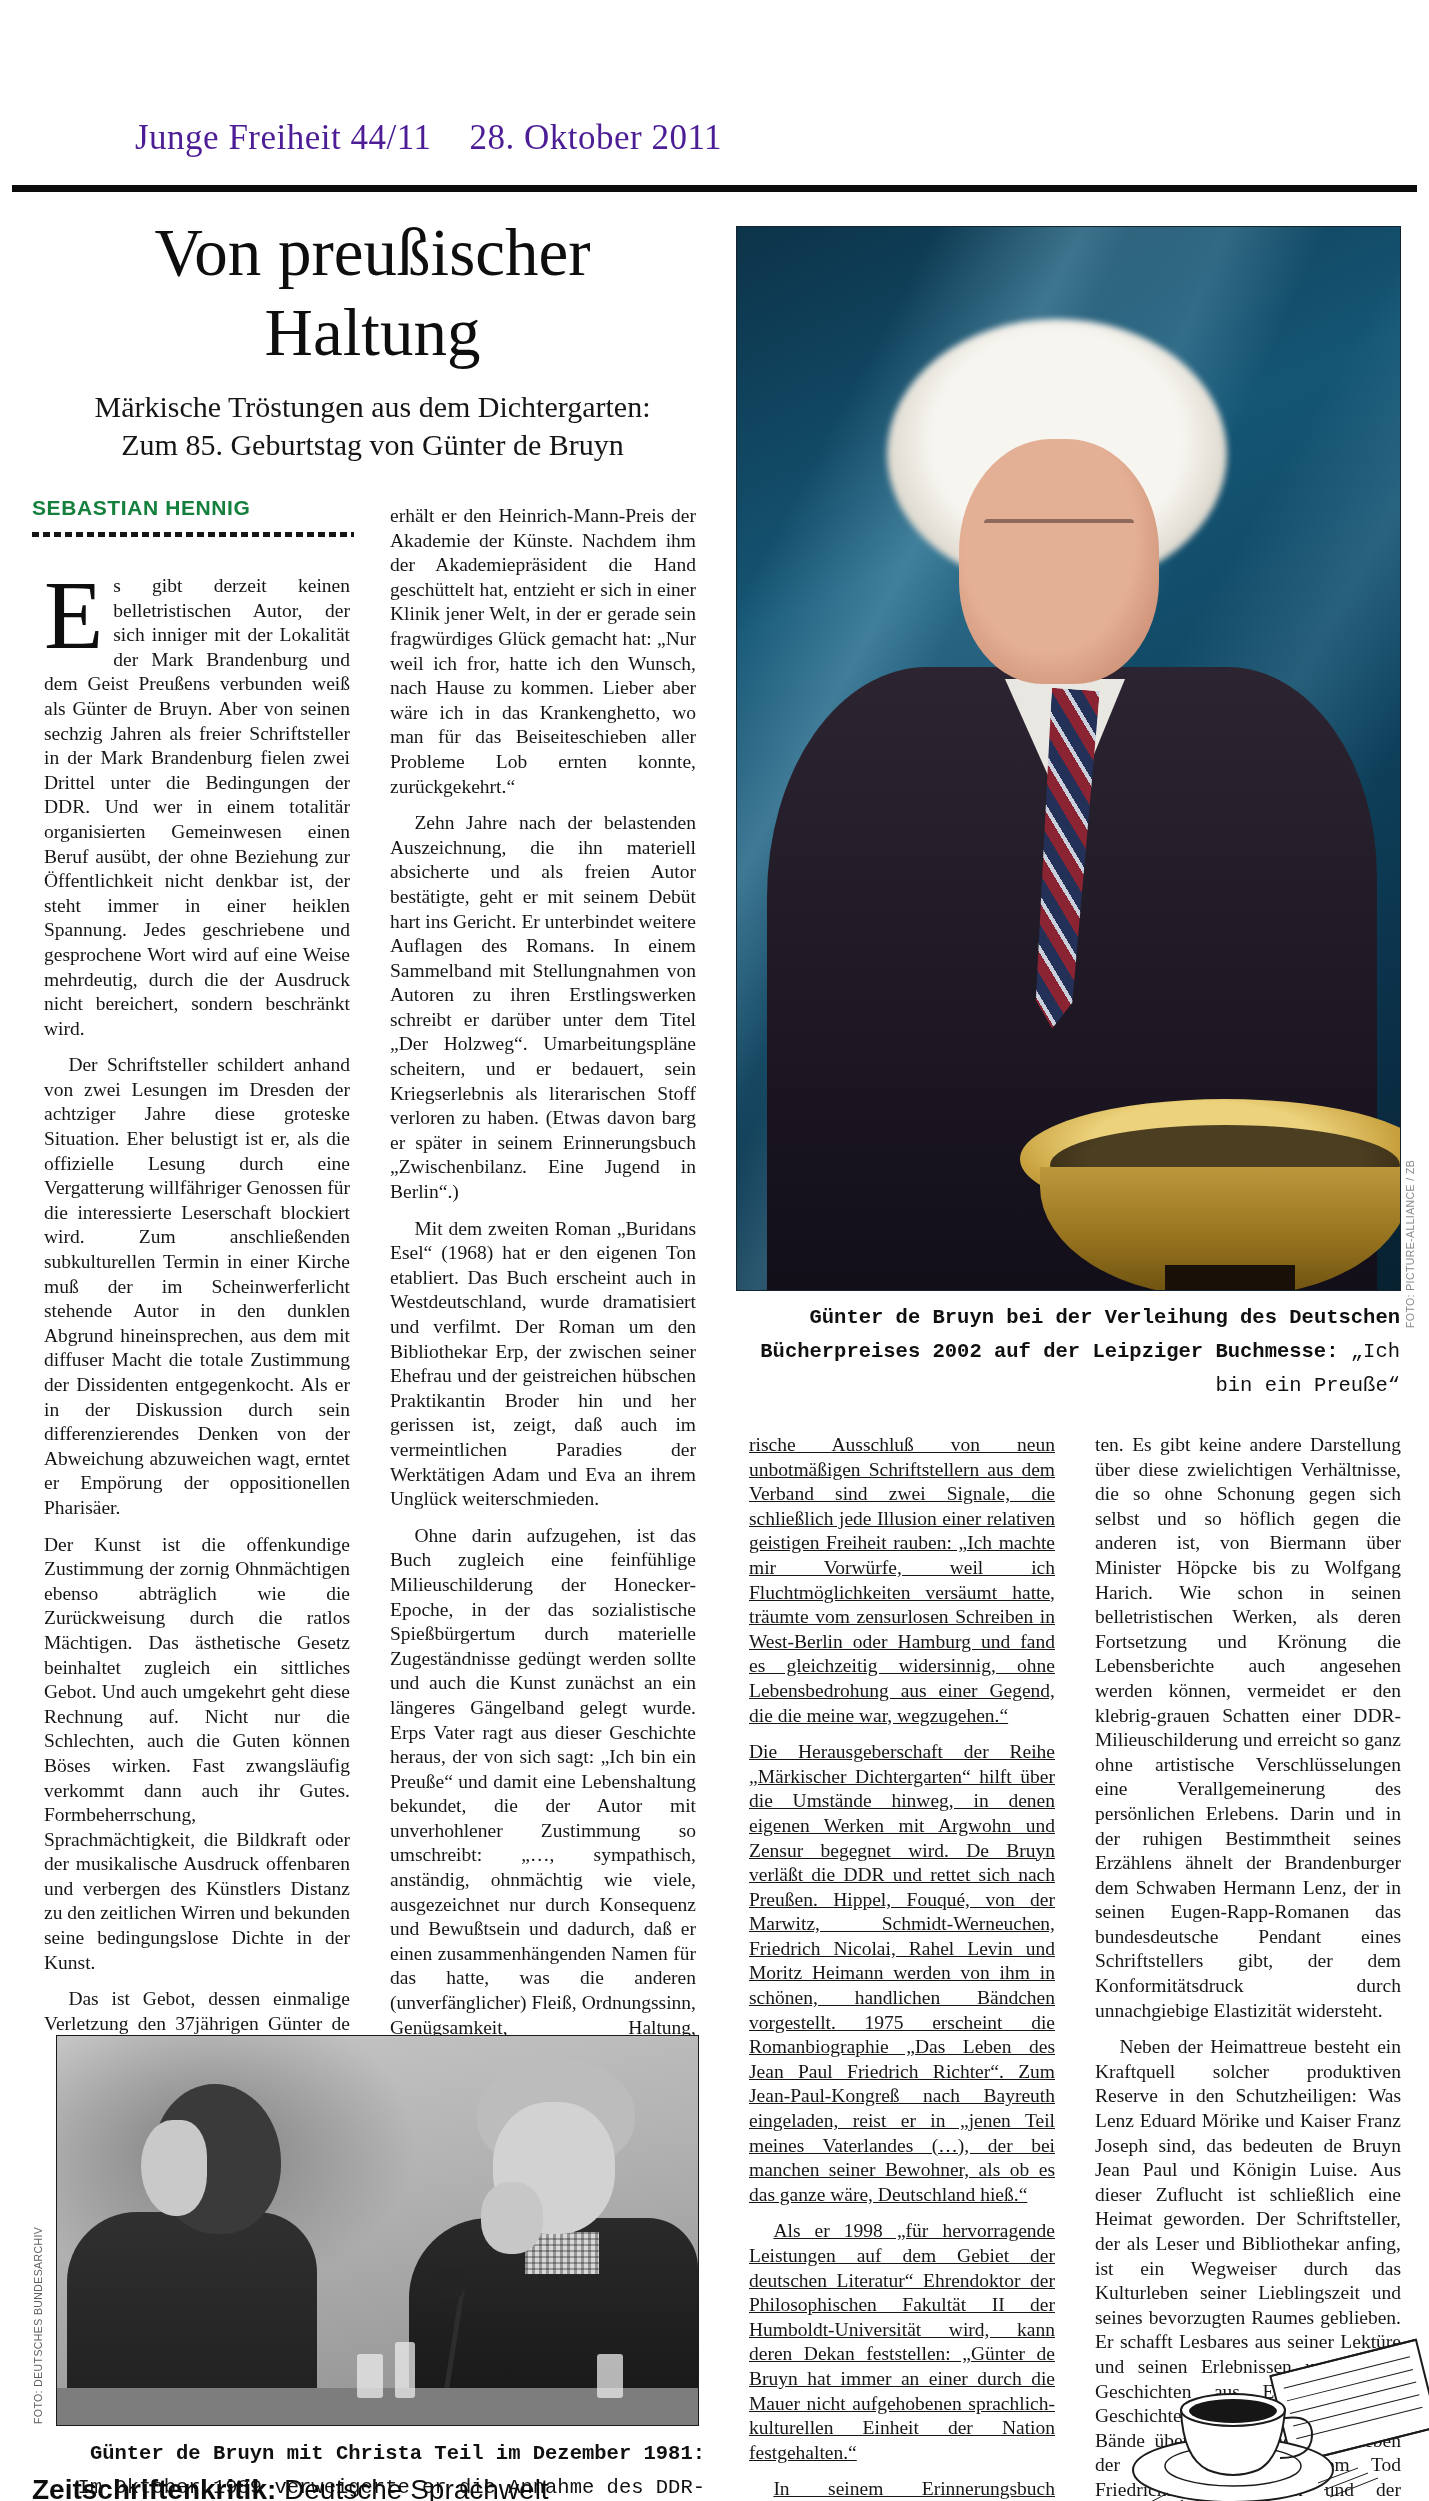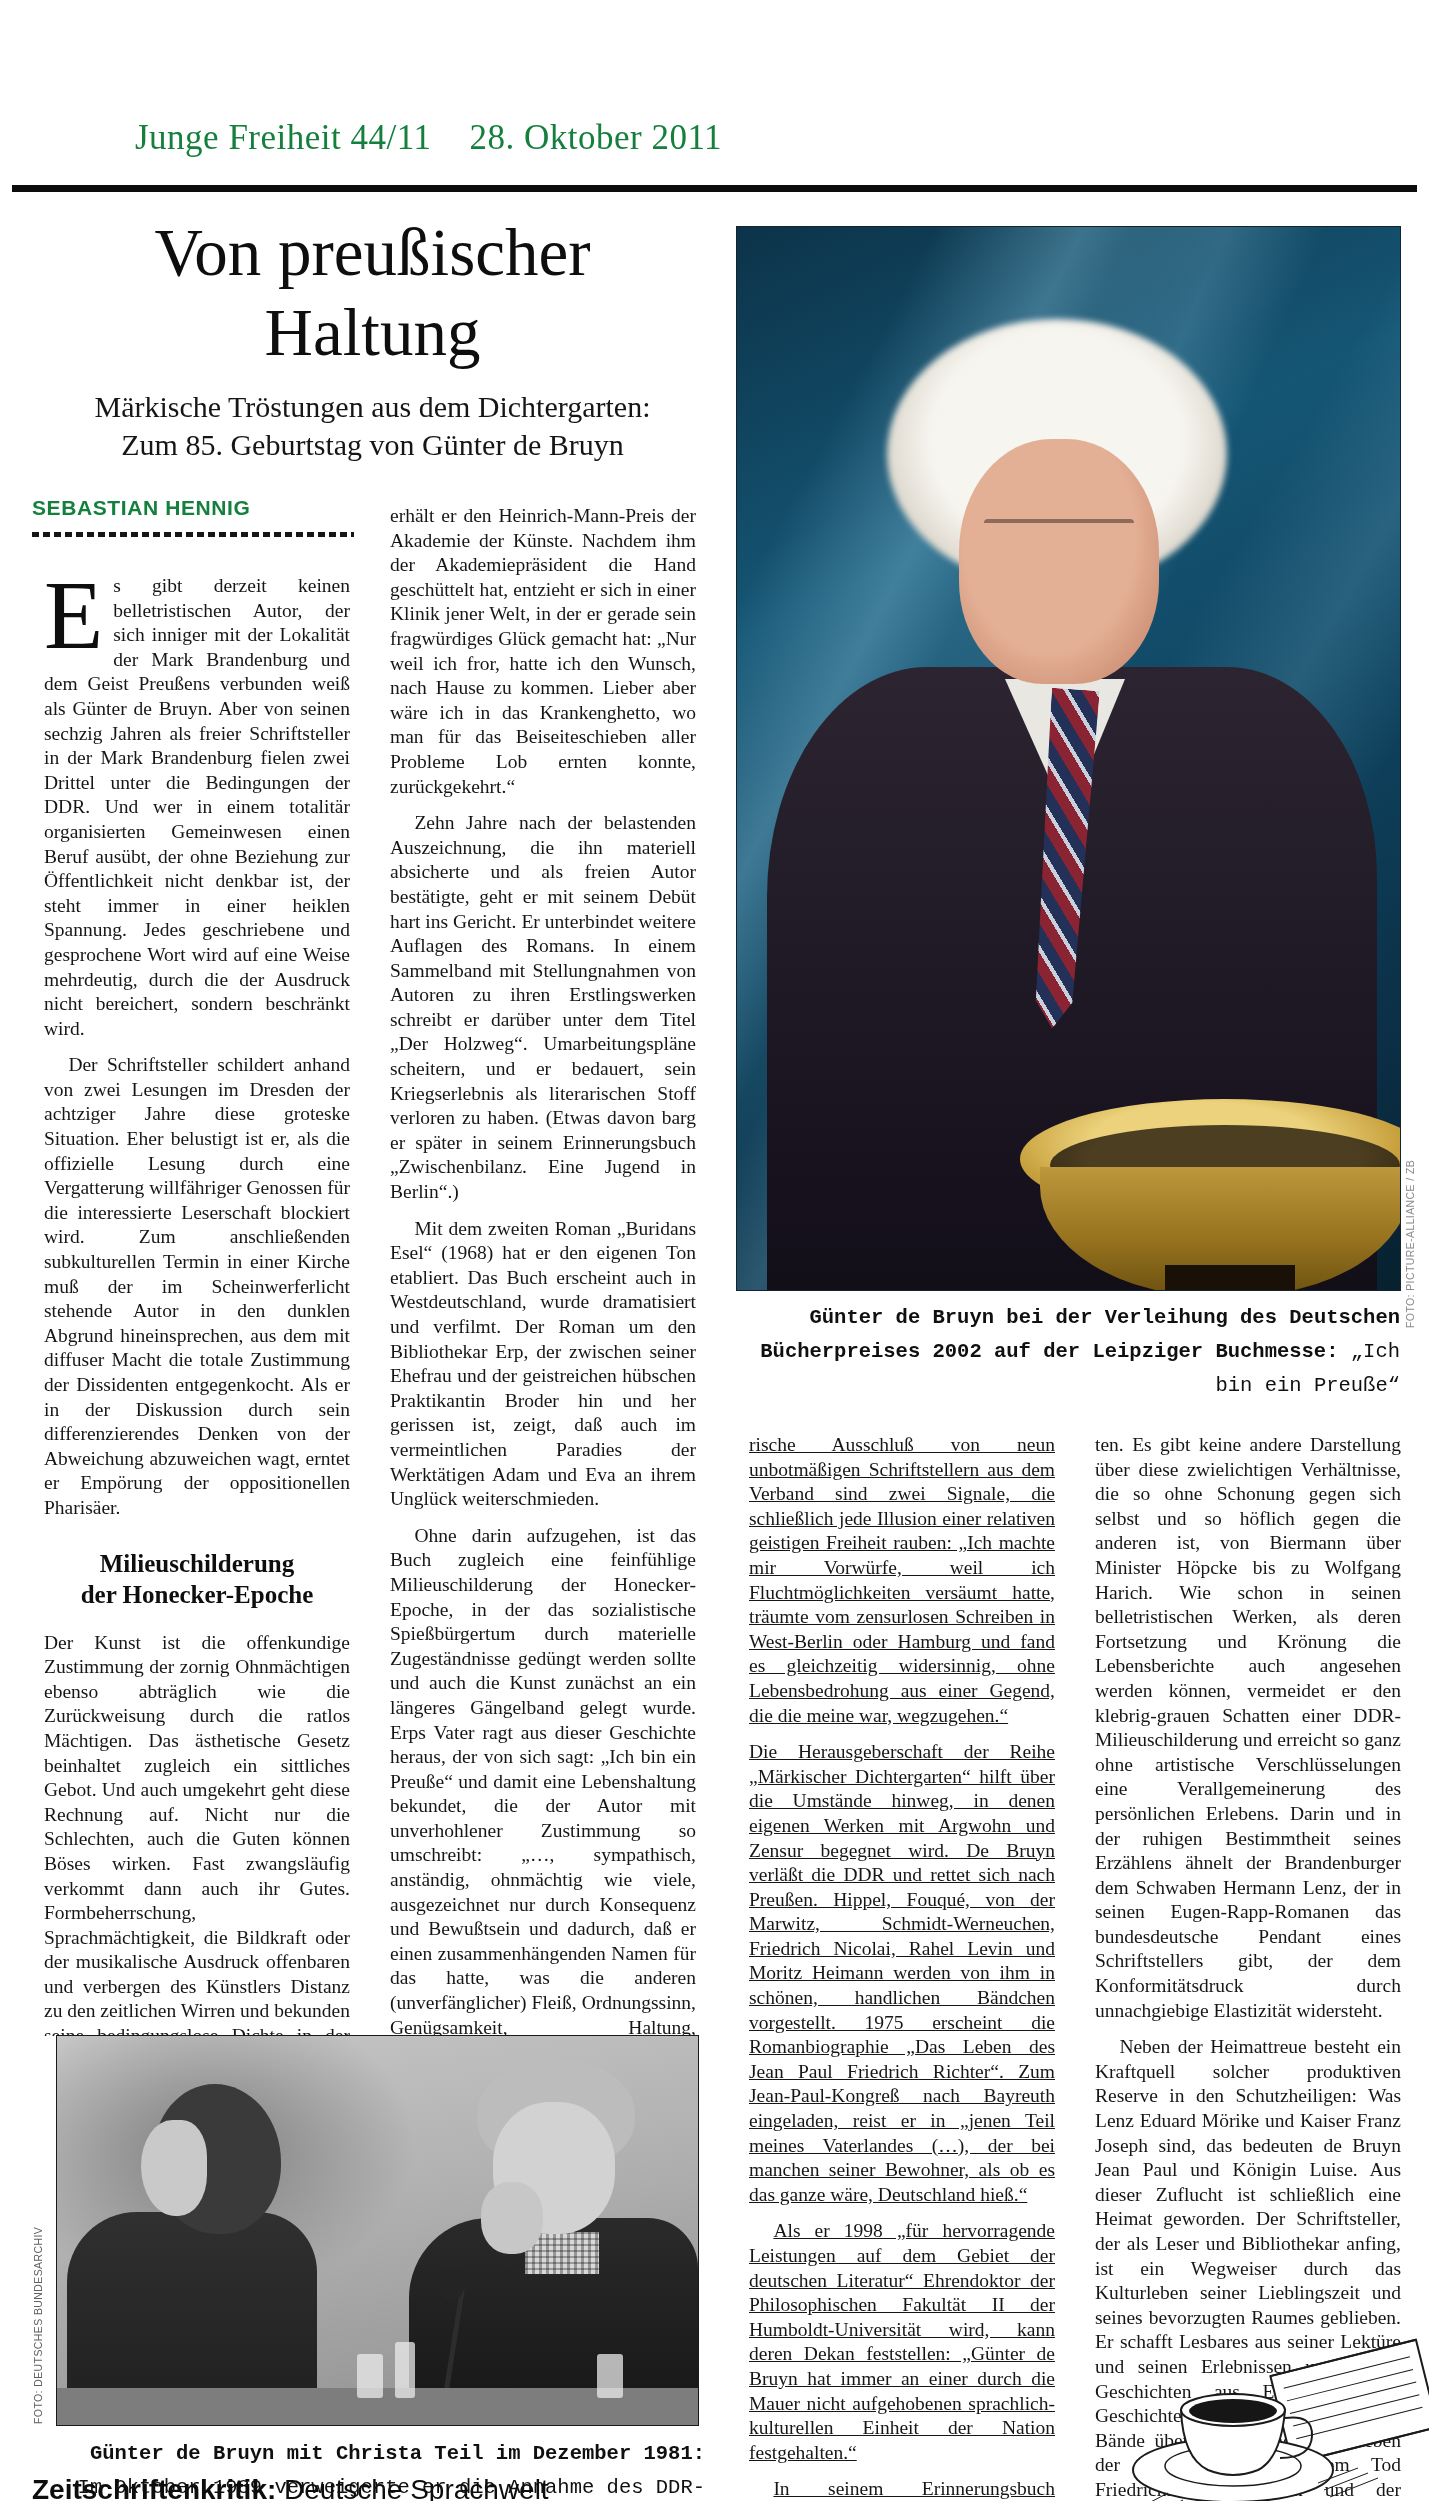--- a/index.html
+++ b/index.html
@@ -1,20 +1,20 @@
 <!DOCTYPE html>
 <html lang="de"><head>
 <meta charset="utf-8">
 <style>
   html,body{margin:0;padding:0;background:#e8e8e8;}
   .page{position:relative;width:1429px;height:2501px;background:#ffffff;overflow:hidden;
         font-family:"Liberation Serif", serif;color:#141414;}
   
   .masthead{position:absolute;left:135px;top:118px;font-size:35px;letter-spacing:.5px;
-            font-family:"Liberation Serif", serif;color:#15803d;white-space:nowrap;}
+            font-family:"Liberation Serif", serif;color:#4c1d95;white-space:nowrap;}
   .masthead .date{margin-left:38px;}
   .masthead-rule{position:absolute;left:12px;top:185px;width:1405px;height:7px;background:#0c0c0c;}
   
   .headline{position:absolute;left:40px;top:212px;width:665px;text-align:center;}
   .headline .t1,.headline .t2{font-size:67px;line-height:80px;color:#0e0e0e;}
   .headline .sub{margin-top:16px;font-size:30px;line-height:38px;color:#161616;}
   
   .byline{position:absolute;left:32px;top:496px;font-family:"Liberation Sans",sans-serif;
           font-weight:bold;font-size:21px;letter-spacing:.6px;color:#15803d;}
   .byline-rule{position:absolute;left:32px;top:532px;width:322px;height:5px;
@@ -129,24 +129,20 @@
       <div>Zum 85. Geburtstag von Günter de Bruyn</div>
     </div>
   </div>
 
   <div class="byline">SEBASTIAN HENNIG</div>
   <div class="byline-rule"></div>
 
   <div class="col" id="col1">
     <p class="first"><span class="dropcap">E</span><span>s gibt derzeit keinen belletristischen Autor, der sich inniger mit der Lokalität der Mark Brandenburg und dem Geist Preußens verbunden weiß als Günter de Bruyn. Aber von seinen sechzig Jahren als freier Schriftsteller in der Mark Brandenburg fielen zwei Drittel unter die Bedingungen der DDR. Und wer in einem totalitär organisierten Gemeinwesen einen Beruf ausübt, der ohne Beziehung zur Öffentlichkeit nicht denkbar ist, der steht immer in einer heiklen Spannung. Jedes geschriebene und gesprochene Wort wird auf eine Weise mehrdeutig, durch die der Ausdruck nicht bereichert, sondern beschränkt wird.</span></p>
     <p>Der Schriftsteller schildert anhand von zwei Lesungen im Dresden der achtziger Jahre diese groteske Situation. Eher belustigt ist er, als die offizielle Lesung durch eine Vergatterung willfähriger Genossen für die interessierte Leserschaft blockiert wird. Zum anschließenden subkulturellen Termin in einer Kirche muß der im Scheinwerferlicht stehende Autor in den dunklen Abgrund hineinsprechen, aus dem mit diffuser Macht die totale Zustimmung der Dissidenten entgegenkocht. Als er in der Diskussion durch sein differenzierendes Denken von der Abweichung abzuweichen wagt, erntet er Empörung der oppositionellen Pharisäer.</p>
-    <div class="col-heading">
-      <div>Milieuschilderung</div>
-      <div>der Honecker-Epoche</div>
-    </div>
     <p class="first">Der Kunst ist die offenkundige Zustimmung der zornig Ohnmächtigen ebenso abträglich wie die Zurückweisung durch die ratlos Mächtigen. Das ästhetische Gesetz beinhaltet zugleich ein sittliches Gebot. Und auch umgekehrt geht diese Rechnung auf. Nicht nur die Schlechten, auch die Guten können Böses wirken. Fast zwangsläufig verkommt dann auch ihr Gutes. Formbeherrschung, Sprachmächtigkeit, die Bildkraft oder der musikalische Ausdruck offenbaren und verbergen des Künstlers Distanz zu den zeitlichen Wirren und bekunden seine bedingungslose Dichte in der Kunst.</p>
     <p>Das ist Gebot, dessen einmalige Verletzung den 37jährigen Günter de Bruyn auf das Krankenlager wirft: Für seinen ersten Roman „Der Hohlweg“ (1963)</p>
   </div>
 
   <div class="col" id="col2">
     <p class="first">erhält er den Heinrich-Mann-Preis der Akademie der Künste. Nachdem ihm der Akademiepräsident die Hand geschüttelt hat, entzieht er sich in einer Klinik jener Welt, in der er gerade sein fragwürdiges Glück gemacht hat: „Nur weil ich fror, hatte ich den Wunsch, nach Hause zu kommen. Lieber aber wäre ich in das Krankenghetto, wo man für das Beiseiteschieben aller Probleme Lob ernten konnte, zurückgekehrt.“</p>
     <p>Zehn Jahre nach der belastenden Auszeichnung, die ihn materiell absicherte und als freien Autor bestätigte, geht er mit seinem Debüt hart ins Gericht. Er unterbindet weitere Auflagen des Romans. In einem Sammelband mit Stellungnahmen von Autoren zu ihren Erstlingswerken schreibt er darüber unter dem Titel „Der Holzweg“. Umarbeitungspläne scheitern, und er bedauert, sein Kriegserlebnis als literarischen Stoff verloren zu haben. (Etwas davon barg er später in seinem Erinnerungsbuch „Zwischenbilanz. Eine Jugend in Berlin“.)</p>
     <p>Mit dem zweiten Roman „Buridans Esel“ (1968) hat er den eigenen Ton etabliert. Das Buch erscheint auch in Westdeutschland, wurde dramatisiert und verfilmt. Der Roman um den Bibliothekar Erp, der zwischen seiner Ehefrau und der geistreichen hübschen Praktikantin Broder hin und her gerissen ist, zeigt, daß auch im vermeintlichen Paradies der Werktätigen Adam und Eva an ihrem Unglück weiterschmieden.</p>
     <p>Ohne darin aufzugehen, ist das Buch zugleich eine feinfühlige Milieuschilderung der Honecker-Epoche, in der das sozialistische Spießbürgertum durch materielle Zugeständnisse gedüngt werden sollte und auch die Kunst zunächst an ein längeres Gängelband gelegt wurde. Erps Vater ragt aus dieser Geschichte heraus, der von sich sagt: „Ich bin ein Preuße“ und damit eine Lebenshaltung bekundet, die der Autor mit unverhohlener Zustimmung so umschreibt: „…, sympathisch, anständig, ohnmächtig wie viele, ausgezeichnet nur durch Konsequenz und Bewußtsein und dadurch, daß er einen zusammenhängenden Namen für das hatte, was die anderen (unverfänglicher) Fleiß, Ordnungssinn, Genügsamkeit, Haltung, Pflichtbewußtsein, Ehrlichkeit, Nüchternheit nannten. Die (durch ihren ethischen Formalismus begründete) Brauchbarkeit dieser Haltung unter grundverschiedenen Umständen hat sich erwiesen.“</p>
     <p>Die Ausbürgerung Wolf Biermanns im November 1976 und der exempla-</p>

